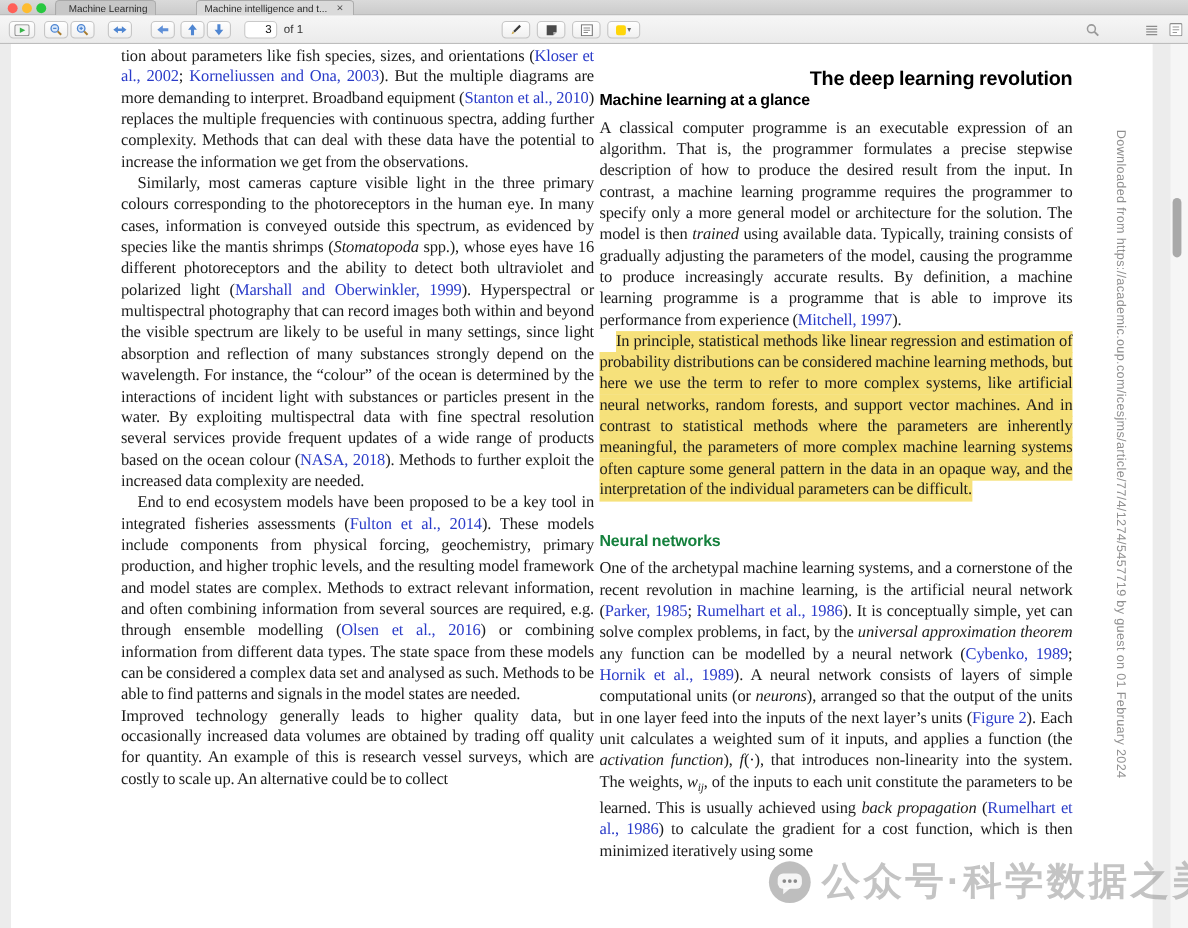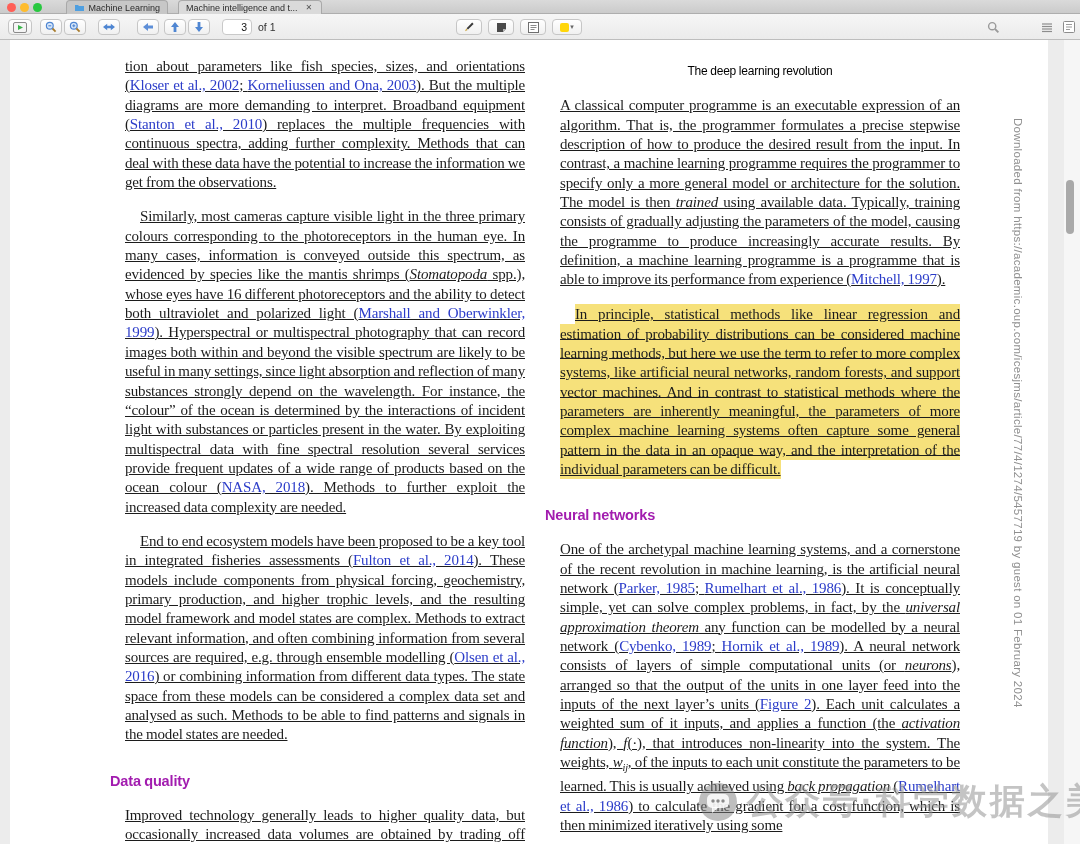--- a/index.html
+++ b/index.html
@@ -14,21 +14,21 @@
   
   #titlebar{position:absolute;left:0;top:0;width:1080px;height:14px;
     background:linear-gradient(#dadada,#cbcbcb);border-bottom:1px solid #aeaeae;}
   .light{position:absolute;top:2.5px;width:9px;height:9px;border-radius:50%;}
   #light-close{left:7px;background:var(--traffic-red);}
   #light-min{left:20px;background:var(--traffic-yellow);}
   #light-zoom{left:33px;background:var(--traffic-green);}
   .tab{position:absolute;top:0;height:14px;display:flex;align-items:center;gap:4px;
     border:1px solid #a9a9a9;border-bottom:none;border-radius:4px 4px 0 0;
     font-size:9px;color:#2b2b2b;padding:0 7px;white-space:nowrap;overflow:hidden;}
-  #tab-1{left:50px;width:102px;background:#c7c7c7;margin-left:16px;}
+  #tab-1{left:50px;width:92px;background:#c7c7c7;}
   #tab-2{left:178px;width:144px;background:#dadada;}
   .tab .close{font-size:8px;color:#555;margin-left:4px;}
 
   
   #toolbar{position:absolute;left:0;top:14px;width:1080px;height:26px;
     background:linear-gradient(#f6f6f6,#ebebeb);border-bottom:1px solid #bdbdbd;}
   .tbtn{position:absolute;top:5px;height:16px;width:22px;display:flex;align-items:center;
     justify-content:center;background:linear-gradient(#ffffff,#f0f0f0);
     border:1px solid #c6c6c6;border-radius:4px;}
   .tbtn.flat{background:none;border:none;}
@@ -44,33 +44,33 @@
   #right-rail{position:absolute;left:1048px;top:40px;width:16px;height:804px;background:#ececec;}
   #scroll-track{position:absolute;left:1064px;top:40px;width:16px;height:804px;background:#f6f6f6;}
   #scroll-thumb{position:absolute;left:2px;top:140px;width:8px;height:54px;border-radius:4px;background:#a9a9a9;}
 
   #page{position:absolute;left:10px;top:40px;width:1038px;height:804px;background:#fff;overflow:hidden;}
   .col{position:absolute;top:2px;width:430px;text-align:justify;
     font-family:"Liberation Serif",serif;font-size:15px;line-height:19.35px;color:#1c1c1c;
     letter-spacing:-0.15px;word-spacing:-0.5px;}
   #col-left{left:100px;}
   #col-right{left:535px;}
-  .para{margin:15px;text-decoration:underline;}
+  .para{margin:0;}
   .indent{text-indent:15px;}
   .seg-link{color:var(--link);cursor:pointer;}
   .seg-i{font-style:italic;}
   .seg-isub{font-style:italic;vertical-align:sub;font-size:0.68em;}
   .hl span{background:var(--highlight);padding:1.5px 0 2.5px;
     -webkit-box-decoration-break:clone;box-decoration-break:clone;}
-  h2.sec{font-family:"Liberation Sans",sans-serif;font-weight:normal;font-size:12px;
-    color:#000;margin:20px 0 1px;letter-spacing:-0.2px;text-align:center;}
+  h2.sec{font-family:"Liberation Sans",sans-serif;font-weight:bold;font-size:18px;
+    color:#000;margin:20px 0 1px;letter-spacing:-0.2px;text-align:right;}
   h3.sub{font-family:"Liberation Sans",sans-serif;font-weight:bold;font-size:14.5px;
     color:#000;margin:0 0 6px;text-align:left;}
   h3.sub2{font-family:"Liberation Sans",sans-serif;font-weight:bold;font-size:14.5px;
-    color:#a21caf;margin:27px 0 6px;text-align:left;}
+    color:#15803d;margin:27px 0 6px;text-align:left;}
 
   
   #download-notice{position:absolute;left:1012px;top:118px;height:690px;
     writing-mode:vertical-rl;font-size:11.5px;letter-spacing:0.3px;color:#8f8f8f;
     white-space:nowrap;font-family:"Liberation Sans",sans-serif;}
   #watermark{position:absolute;left:698px;top:778px;display:flex;align-items:center;gap:9px;
     pointer-events:none;}
   #watermark .wm-text{font-family:"Liberation Sans",sans-serif;font-size:35px;font-weight:bold;
     color:rgba(148,148,148,0.55);letter-spacing:3px;white-space:nowrap;}
 </style>
@@ -191,25 +191,25 @@
     </div>
   </div>
 
   <div id="left-rail"></div>
 
   <div id="page">
     <div class="col" id="col-left">
       <p class="para"><span class="seg-t">tion about parameters like fish species, sizes, and orientations (</span><span class="seg-link">Kloser et al., 2002</span><span class="seg-t">; </span><span class="seg-link">Korneliussen and Ona, 2003</span><span class="seg-t">). But the multiple diagrams are more demanding to interpret. Broadband equipment (</span><span class="seg-link">Stanton et al., 2010</span><span class="seg-t">) replaces the multiple frequencies with continuous spectra, adding further complexity. Methods that can deal with these data have the potential to increase the information we get from the observations.</span></p>
       <p class="para indent"><span class="seg-t">Similarly, most cameras capture visible light in the three primary colours corresponding to the photoreceptors in the human eye. In many cases, information is conveyed outside this spectrum, as evidenced by species like the mantis shrimps (</span><span class="seg-i">Stomatopoda</span><span class="seg-t"> spp.), whose eyes have 16 different photoreceptors and the ability to detect both ultraviolet and polarized light (</span><span class="seg-link">Marshall and Oberwinkler, 1999</span><span class="seg-t">). Hyperspectral or multispectral photography that can record images both within and beyond the visible spectrum are likely to be useful in many settings, since light absorption and reflection of many substances strongly depend on the wavelength. For instance, the “colour” of the ocean is determined by the interactions of incident light with substances or particles present in the water. By exploiting multispectral data with fine spectral resolution several services provide frequent updates of a wide range of products based on the ocean colour (</span><span class="seg-link">NASA, 2018</span><span class="seg-t">). Methods to further exploit the increased data complexity are needed.</span></p>
       <p class="para indent"><span class="seg-t">End to end ecosystem models have been proposed to be a key tool in integrated fisheries assessments (</span><span class="seg-link">Fulton et al., 2014</span><span class="seg-t">). These models include components from physical forcing, geochemistry, primary production, and higher trophic levels, and the resulting model framework and model states are complex. Methods to extract relevant information, and often combining information from several sources are required, e.g. through ensemble modelling (</span><span class="seg-link">Olsen et al., 2016</span><span class="seg-t">) or combining information from different data types. The state space from these models can be considered a complex data set and analysed as such. Methods to be able to find patterns and signals in the model states are needed.</span></p>
-      <h3 class="sub2">Data quality</h3>
       <p class="para"><span class="seg-t">Improved technology generally leads to higher quality data, but occasionally increased data volumes are obtained by trading off quality for quantity. An example of this is research vessel surveys, which are costly to scale up. An alternative could be to collect</span></p>
     </div>
     <div class="col" id="col-right">
       <h2 class="sec">The deep learning revolution</h2>
+      <h3 class="sub">Machine learning at a glance</h3>
       <p class="para"><span class="seg-t">A classical computer programme is an executable expression of an algorithm. That is, the programmer formulates a precise stepwise description of how to produce the desired result from the input. In contrast, a machine learning programme requires the programmer to specify only a more general model or architecture for the solution. The model is then </span><span class="seg-i">trained</span><span class="seg-t"> using available data. Typically, training consists of gradually adjusting the parameters of the model, causing the programme to produce increasingly accurate results. By definition, a machine learning programme is a programme that is able to improve its performance from experience (</span><span class="seg-link">Mitchell, 1997</span><span class="seg-t">).</span></p>
       <p class="para indent hl"><span class="seg-t">In principle, statistical methods like linear regression and estimation of probability distributions can be considered machine learning methods, but here we use the term to refer to more complex systems, like artificial neural networks, random forests, and support vector machines. And in contrast to statistical methods where the parameters are inherently meaningful, the parameters of more complex machine learning systems often capture some general pattern in the data in an opaque way, and the interpretation of the individual parameters can be difficult.</span></p>
       <h3 class="sub2">Neural networks</h3>
       <p class="para"><span class="seg-t">One of the archetypal machine learning systems, and a cornerstone of the recent revolution in machine learning, is the artificial neural network (</span><span class="seg-link">Parker, 1985</span><span class="seg-t">; </span><span class="seg-link">Rumelhart et al., 1986</span><span class="seg-t">). It is conceptually simple, yet can solve complex problems, in fact, by the </span><span class="seg-i">universal approximation theorem</span><span class="seg-t"> any function can be modelled by a neural network (</span><span class="seg-link">Cybenko, 1989</span><span class="seg-t">; </span><span class="seg-link">Hornik et al., 1989</span><span class="seg-t">). A neural network consists of layers of simple computational units (or </span><span class="seg-i">neurons</span><span class="seg-t">), arranged so that the output of the units in one layer feed into the inputs of the next layer’s units (</span><span class="seg-link">Figure 2</span><span class="seg-t">). Each unit calculates a weighted sum of it inputs, and applies a function (the </span><span class="seg-i">activation function</span><span class="seg-t">), </span><span class="seg-i">f</span><span class="seg-t">(·), that introduces non-linearity into the system. The weights, </span><span class="seg-i">w</span><span class="seg-isub">ij</span><span class="seg-t">, of the inputs to each unit constitute the parameters to be learned. This is usually achieved using </span><span class="seg-i">back propagation</span><span class="seg-t"> (</span><span class="seg-link">Rumelhart et al., 1986</span><span class="seg-t">) to calculate the gradient for a cost function, which is then minimized iteratively using some</span></p>
     </div>
   </div>
 
   <div id="right-rail"></div>
   <div id="scroll-track">
     <div id="scroll-thumb"></div>

